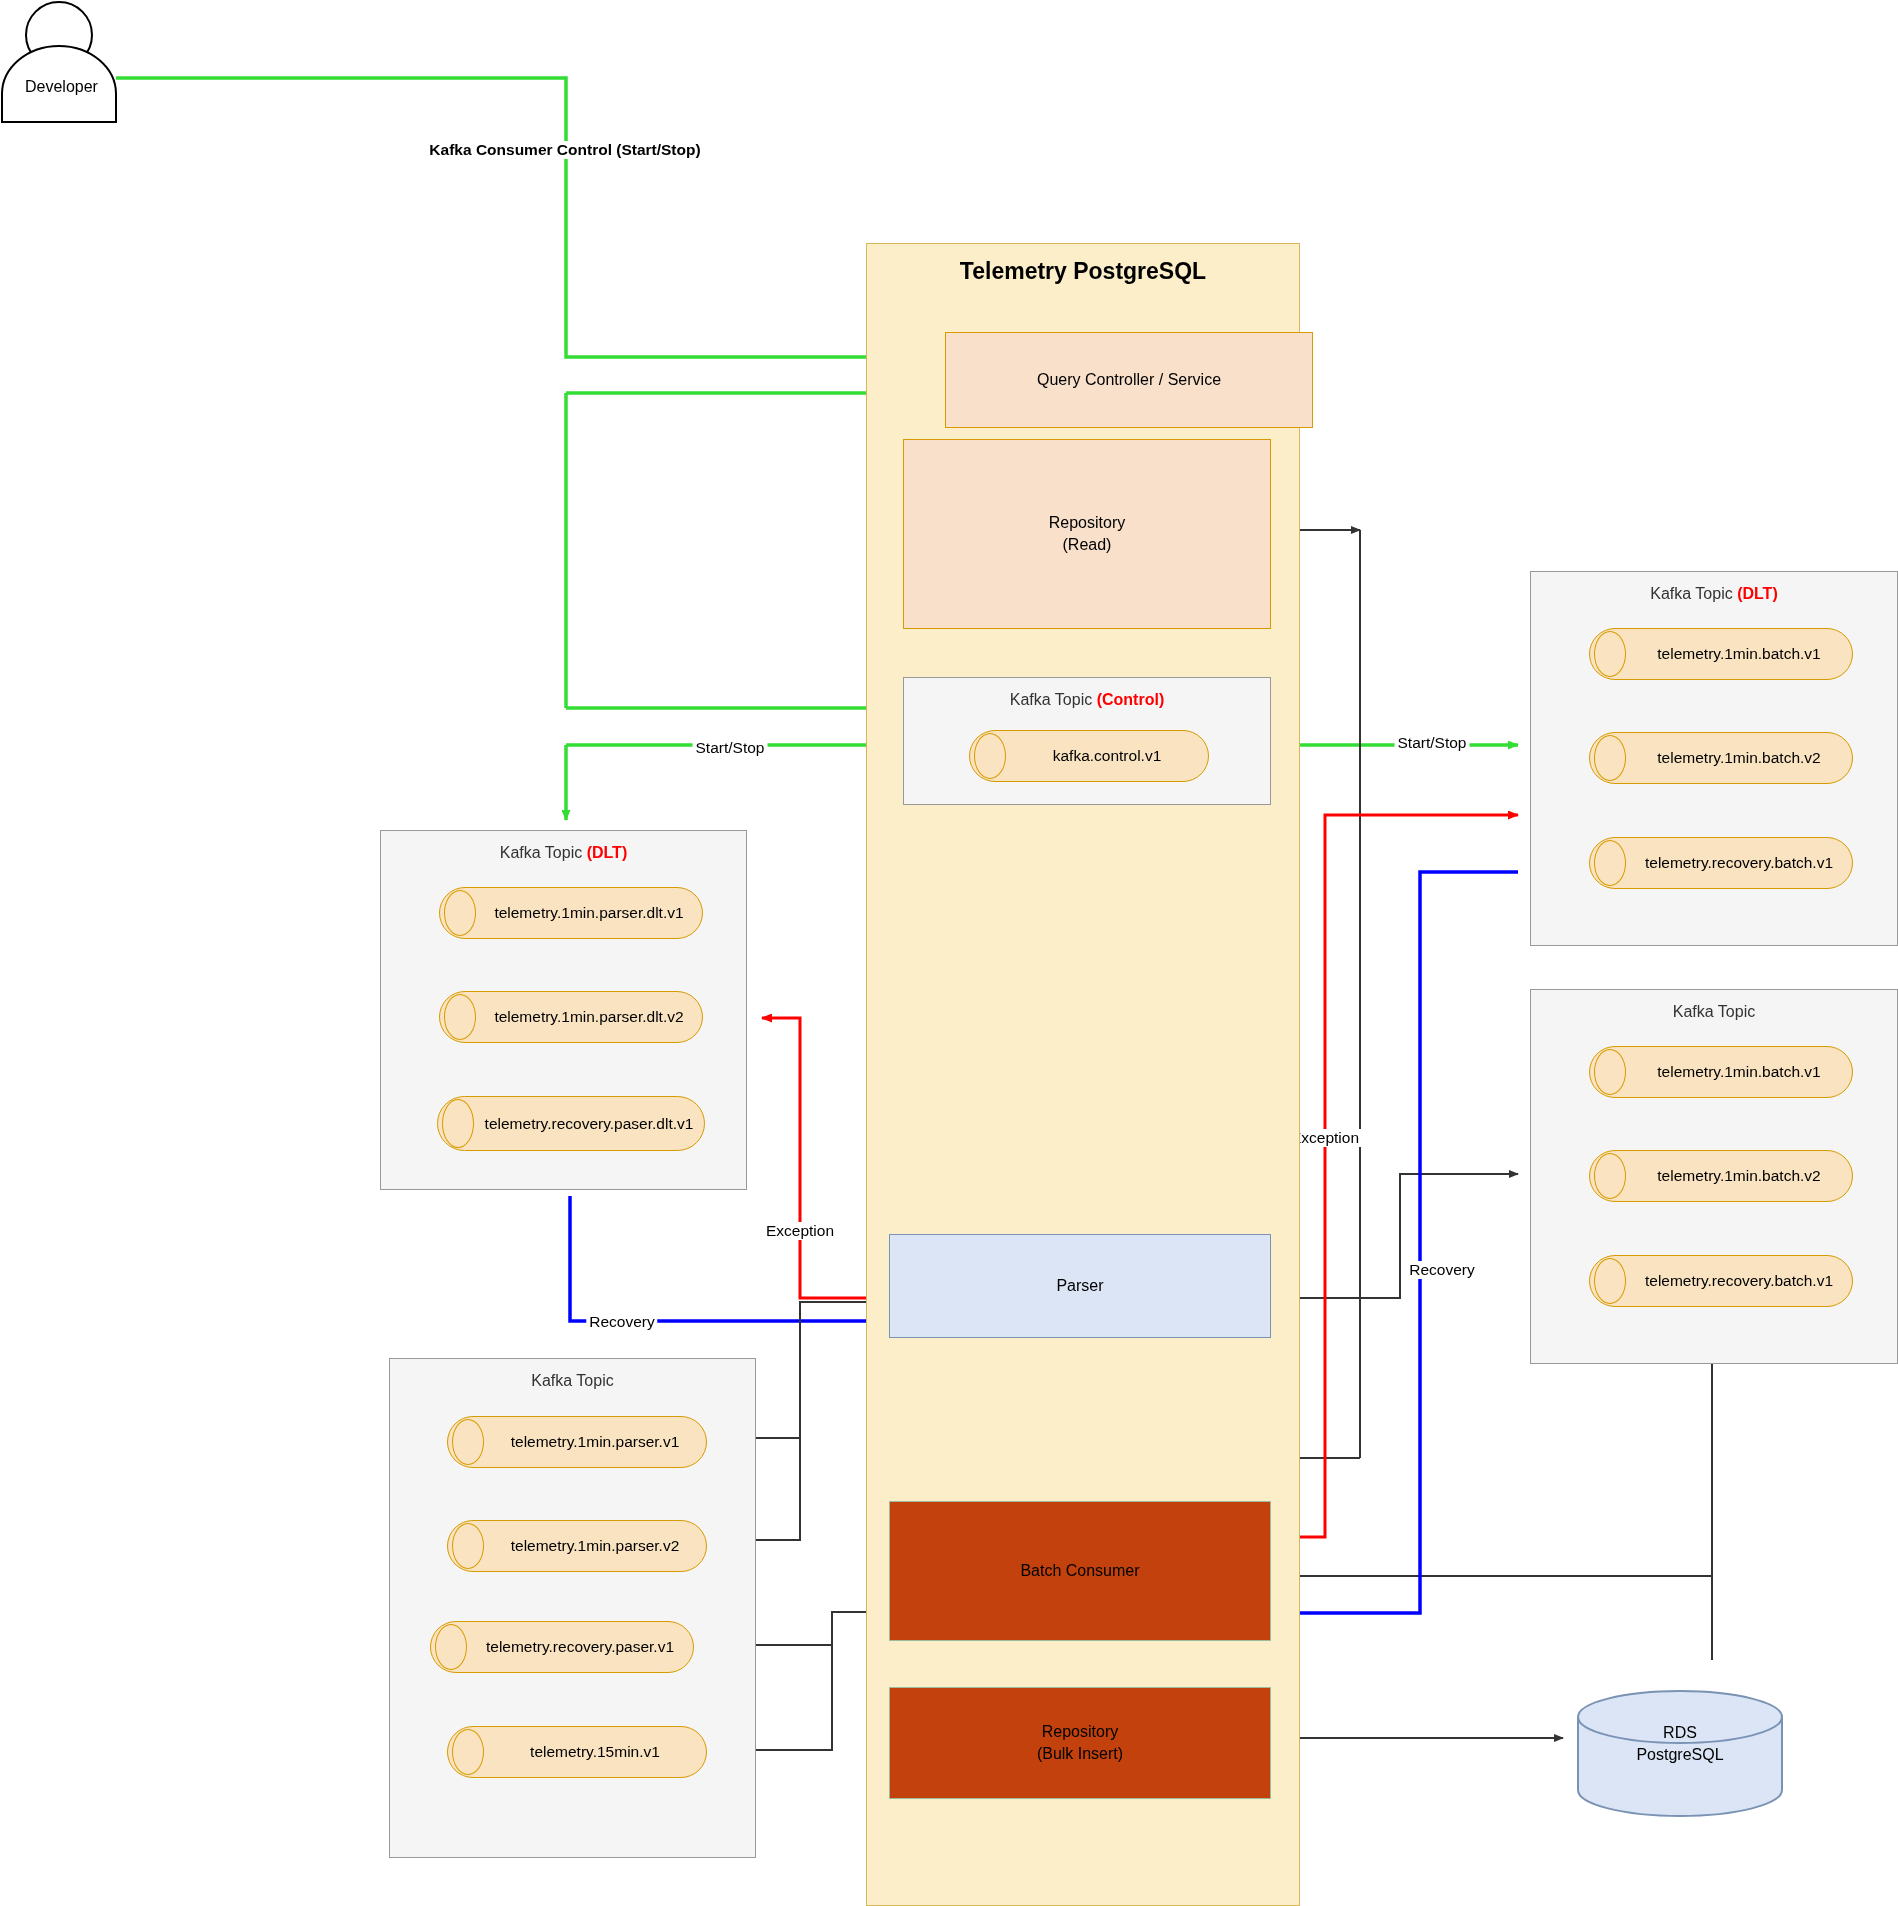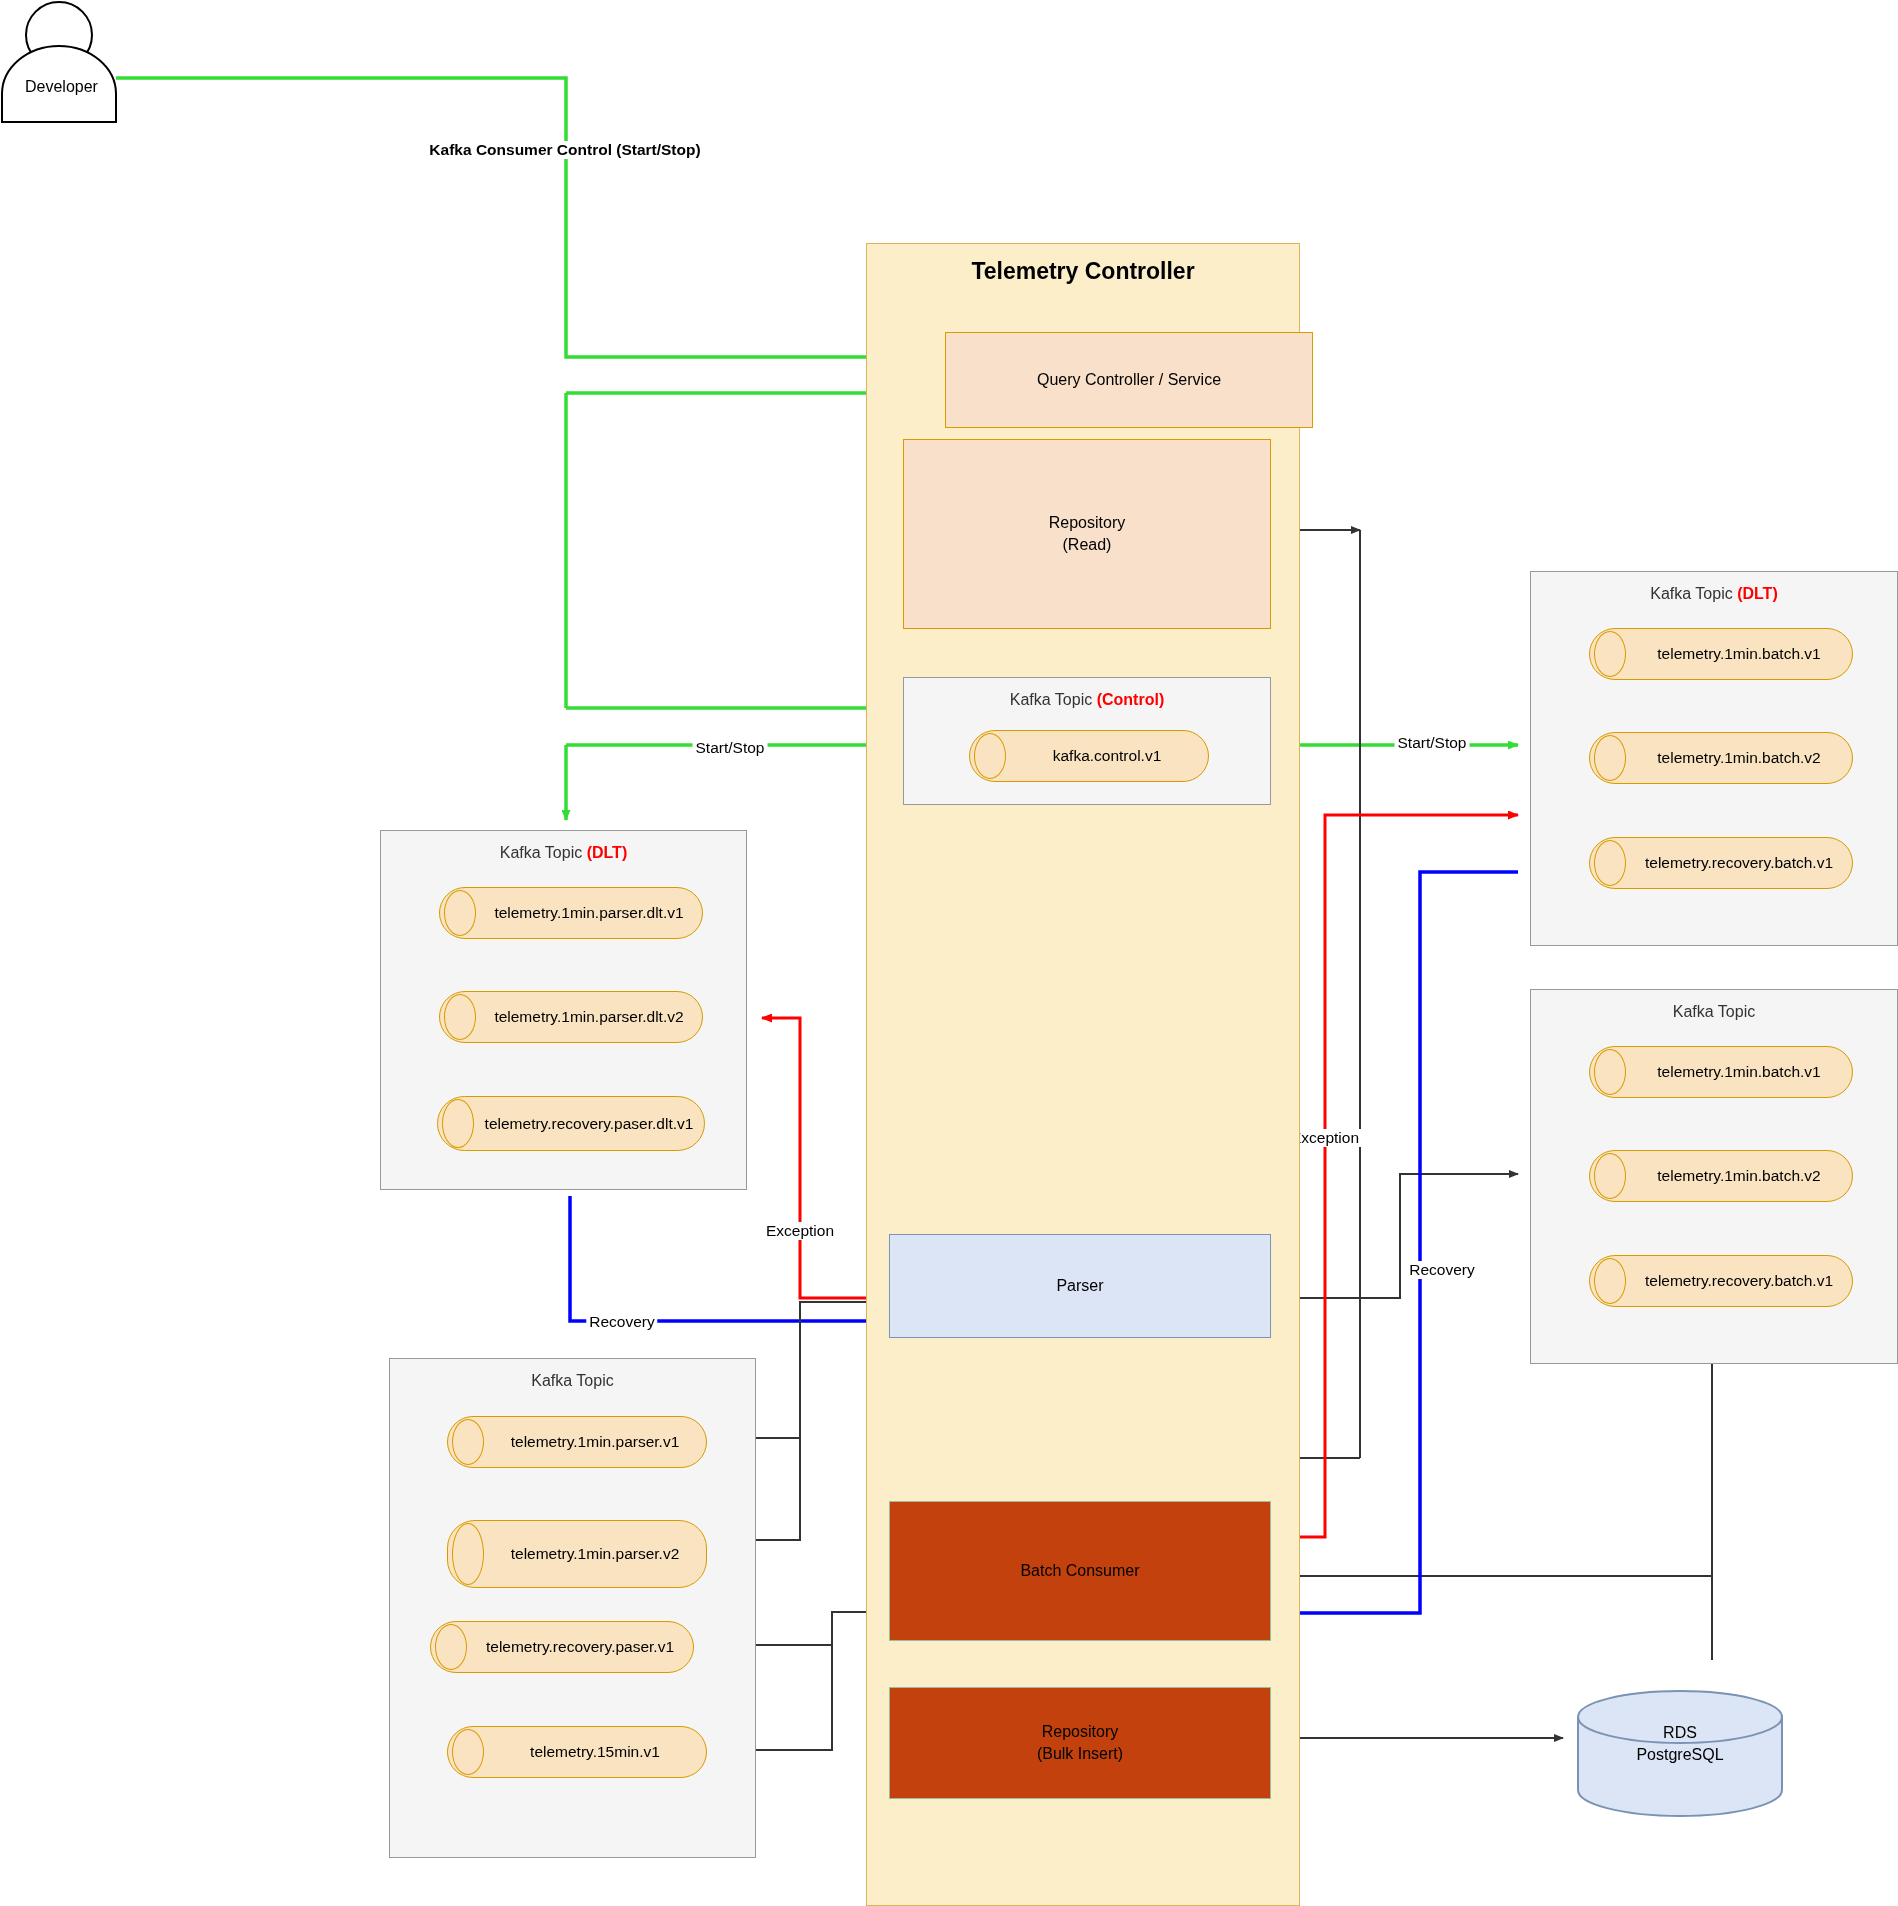--- a/index.html
+++ b/index.html
@@ -231,21 +231,21 @@
 
   <div class="edge-label" style="left:800px; top:1231px;">Exception</div>
 
   <div class="edge-label" style="left:1325px; top:1138px;">Exception</div>
 
   <div class="edge-label" style="left:622px; top:1322px;">Recovery</div>
 
   <div class="edge-label" style="left:1442px; top:1270px;">Recovery</div>
 
   <div class="node app-container" style="left:866px; top:243px; width:434px; height:1663px;">
-    <div class="app-title">Telemetry Controller</div>
+    <div class="app-title">Telemetry PostgreSQL</div>
   </div>
 
   <div class="node box box-orange" style="left:945px; top:332px; width:368px; height:96px;">Query Controller / Service</div>
 
   <div class="node box box-orange" style="left:903px; top:439px; width:368px; height:190px;">Repository
 (Read)</div>
 
   <div class="node box box-blue" style="left:889px; top:1234px; width:382px; height:104px;">Parser</div>
 
   <div class="node box box-green" style="left:889px; top:1501px; width:382px; height:140px;">Batch Consumer</div>
@@ -318,21 +318,21 @@
   </div>
 
   <div class="node group-box" style="left:389px; top:1358px; width:367px; height:500px;">
     <div class="group-title">
       <span>Kafka Topic</span><span class="tag-red"></span>
     </div>
     <div class="topic" style="left:57px; top:57px; width:260px; height:52px;">
       <div class="cap"></div>
       <div class="topic-label">telemetry.1min.parser.v1</div>
     </div>
-    <div class="topic" style="left:57px; top:161px; width:260px; height:68px;">
+    <div class="topic" style="left:57px; top:161px; width:260px; height:52px;">
       <div class="cap"></div>
       <div class="topic-label">telemetry.1min.parser.v2</div>
     </div>
     <div class="topic" style="left:40px; top:262px; width:264px; height:52px;">
       <div class="cap"></div>
       <div class="topic-label">telemetry.recovery.paser.v1</div>
     </div>
     <div class="topic" style="left:57px; top:367px; width:260px; height:52px;">
       <div class="cap"></div>
       <div class="topic-label">telemetry.15min.v1</div>

